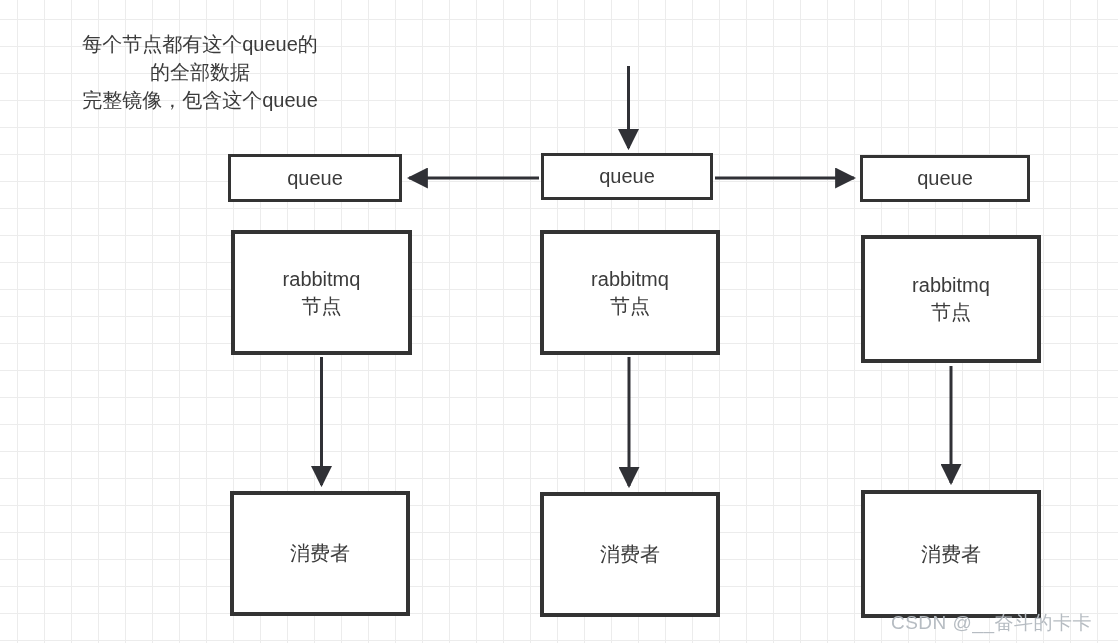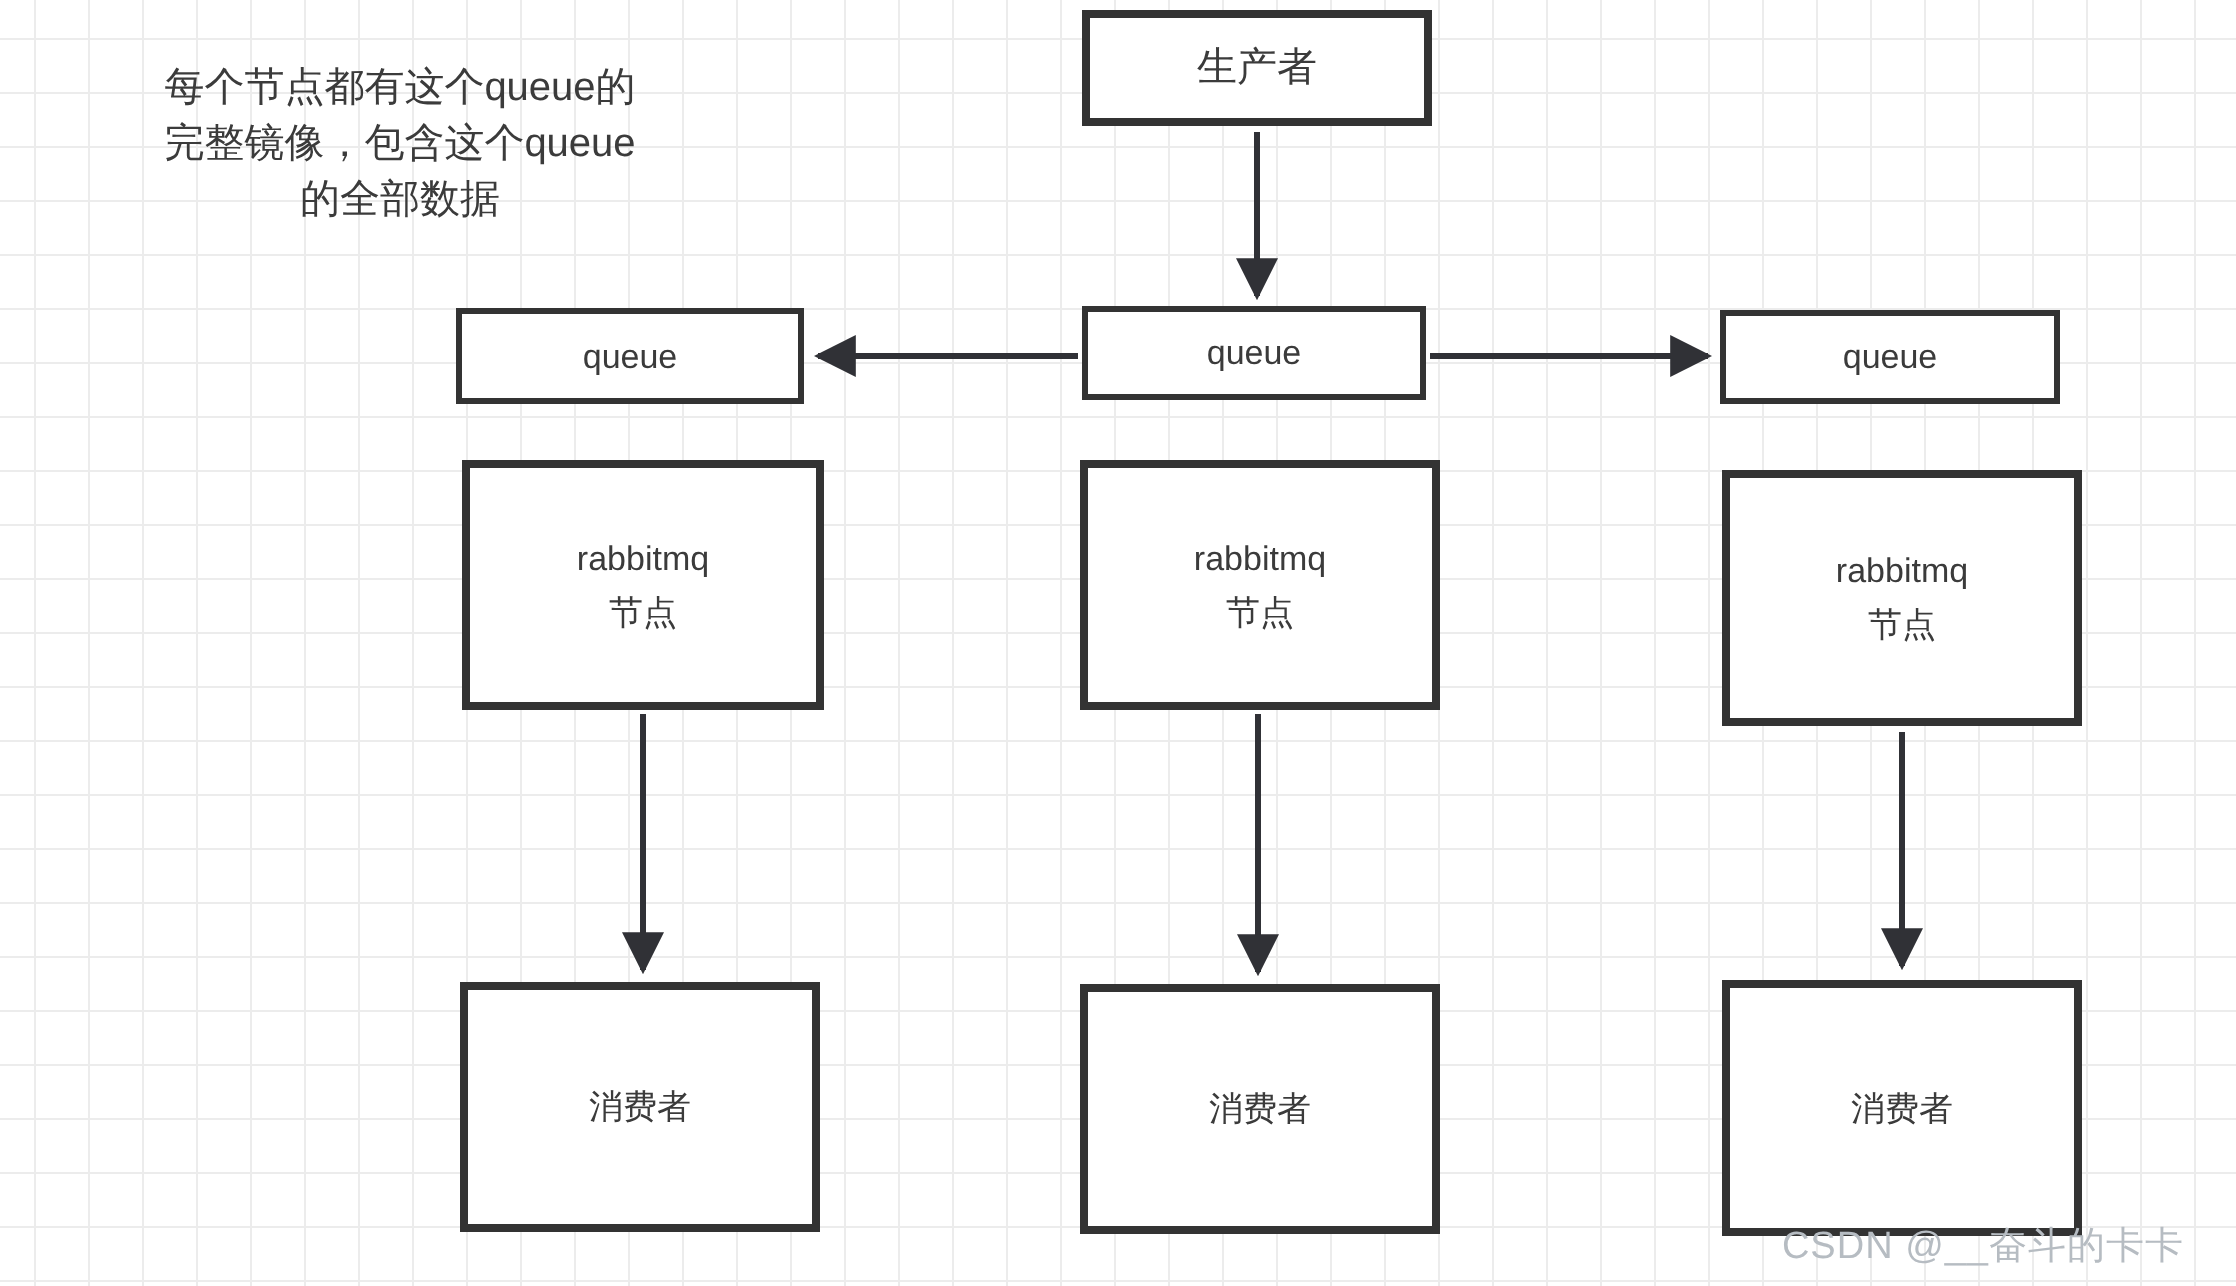--- a/index.html
+++ b/index.html
@@ -19,21 +19,21 @@
   .box {
     position:absolute;
     background:#ffffff;
     border:4px solid #333333;
     box-sizing:border-box;
     display:flex;
     flex-direction:column;
     align-items:center;
     justify-content:center;
     text-align:center;
-    font-size:17px;
+    font-size:20px;
     line-height:27px;
   }
   .box.thin { border-width:3px; }
 
   .producer { left:541px; top:5px;   width:175px; height:58px; font-size:20px; }
   .queue-l  { left:228px; top:154px; width:174px; height:48px; }
   .queue-c  { left:541px; top:153px; width:172px; height:47px; }
   .queue-r  { left:860px; top:155px; width:170px; height:47px; }
   .node-l   { left:231px; top:230px; width:181px; height:125px; }
   .node-c   { left:540px; top:230px; width:180px; height:125px; }
@@ -79,27 +79,24 @@
     <line x1="628.5" y1="66" x2="628.5" y2="148" stroke="#303136" stroke-width="3" marker-end="url(#ah)"></line>
     <line x1="539" y1="178" x2="409" y2="178" stroke="#303136" stroke-width="3" marker-end="url(#ah)"></line>
     <line x1="715" y1="178" x2="854" y2="178" stroke="#303136" stroke-width="3" marker-end="url(#ah)"></line>
     <line x1="321.5" y1="357" x2="321.5" y2="485" stroke="#303136" stroke-width="3" marker-end="url(#ah)"></line>
     <line x1="629" y1="357" x2="629" y2="486" stroke="#303136" stroke-width="3" marker-end="url(#ah)"></line>
     <line x1="951" y1="366" x2="951" y2="483" stroke="#303136" stroke-width="3" marker-end="url(#ah)"></line>
   </svg>
 
   <div class="note note-left">
     <div>每个节点都有这个queue的</div>
+    <div>的全部数据</div>
     <div>完整镜像，包含这个queue</div>
-    <div>的全部数据</div>
   </div>
 
-  <div class="box producer">
-    <span>生产者</span>
-  </div>
 
   <div class="box thin queue-l">
     <span>queue</span>
   </div>
   <div class="box thin queue-c">
     <span>queue</span>
   </div>
   <div class="box thin queue-r">
     <span>queue</span>
   </div>

